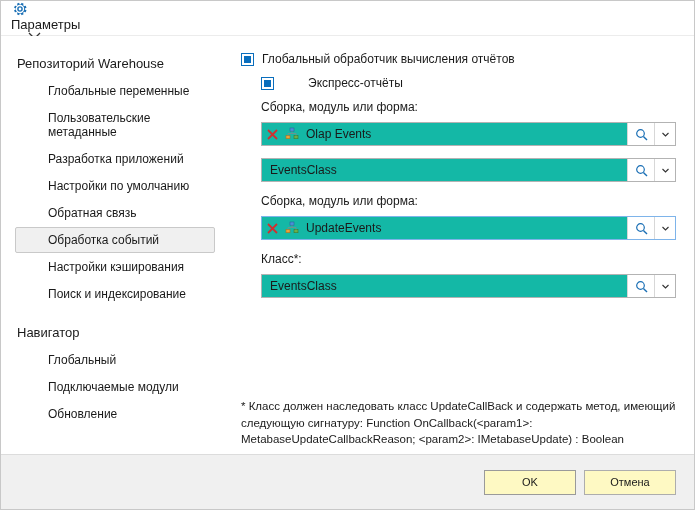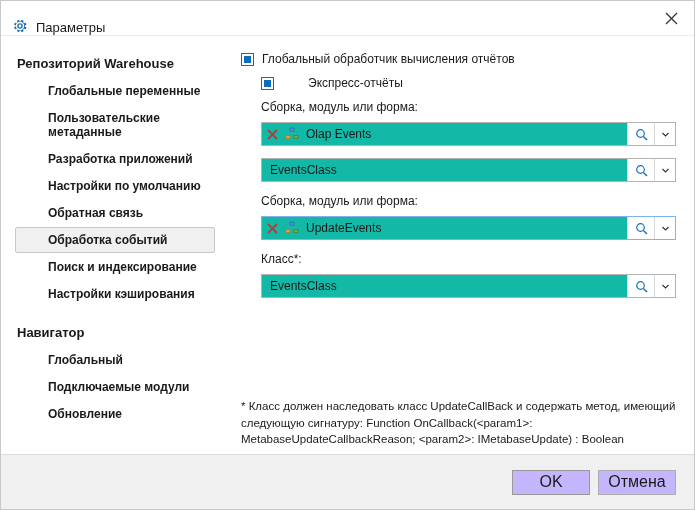--- a/index.html
+++ b/index.html
@@ -23,24 +23,25 @@
     border: 1px solid #c8c8c8;
     background: #ffffff;
     display: flex;
     flex-direction: column;
   }
   
   .titlebar {
     height: 34px;
     min-height: 34px;
     display: flex;
-    align-items: flex-end;
+    align-items: flex-start;
     padding: 0 0 0 10px;
     background: #ffffff;
     border-bottom: 1px solid #ececec;
+    flex-direction: column;
   }
   .title-icon {
     width: 18px;
     height: 18px;
     margin-right: 7px;
     display: flex;
     align-items: center;
     justify-content: center;
   }
   .title-text {
@@ -67,35 +68,34 @@
   
   .sidebar {
     width: 228px;
     min-width: 228px;
     background: #ffffff;
     padding: 14px 0 0 0;
     box-sizing: border-box;
   }
   .nav-group-title {
     font-size: 13px;
-    font-weight: bold;
+    font-weight: normal;
     color: #1a1a1a;
     padding: 6px 0 6px 16px;
   }
   .nav-group-title.spaced { margin-top: 12px; }
   .nav-item {
     font-size: 12px;
     color: #1a1a1a;
     padding: 5px 0 5px 32px;
     margin: 1px 14px 1px 14px;
     box-sizing: border-box;
     cursor: default;
     border: 1px solid transparent;
     border-radius: 2px;
-    font-weight: bold;
   }
   .nav-item.selected {
     background: #f0f0f0;
     border: 1px solid #c9c9c9;
   }
   
   .content {
     flex: 1;
     padding: 16px 18px 0 12px;
     box-sizing: border-box;
@@ -195,25 +195,25 @@
     height: 54px;
     min-height: 54px;
     display: flex;
     align-items: center;
     justify-content: flex-end;
     padding-right: 18px;
     background: #f0f0f0;
     border-top: 1px solid #dcdcdc;
   }
   .btn {
-    width: 78px;
+    width: 92px;
     height: 25px;
     border: 1px solid #adadad;
-    background: #c4b5fd;
-    font-size: 16px;
+    background: #fef9c3;
+    font-size: 11px;
     font-family: "Liberation Sans", sans-serif;
     color: #1a1a1a;
     margin-left: 8px;
     cursor: pointer;
   }
   .btn.primary { border-color: #9a9a9a; }
 </style>
 </head>
 <body>
 
@@ -240,22 +240,22 @@
 
     <div class="sidebar">
 
       <div class="nav-group-title">Репозиторий Warehouse</div>
       <div class="nav-item">Глобальные переменные</div>
       <div class="nav-item">Пользовательские метаданные</div>
       <div class="nav-item">Разработка приложений</div>
       <div class="nav-item">Настройки по умолчанию</div>
       <div class="nav-item">Обратная связь</div>
       <div class="nav-item selected">Обработка событий</div>
+      <div class="nav-item">Настройки кэширования</div>
       <div class="nav-item">Поиск и индексирование</div>
-      <div class="nav-item">Настройки кэширования</div>
 
       <div class="nav-group-title spaced">Навигатор</div>
       <div class="nav-item">Глобальный</div>
 
       <div class="nav-item">Подключаемые модули</div>
       <div class="nav-item">Обновление</div>
 
     </div>
 
     <div class="content">

